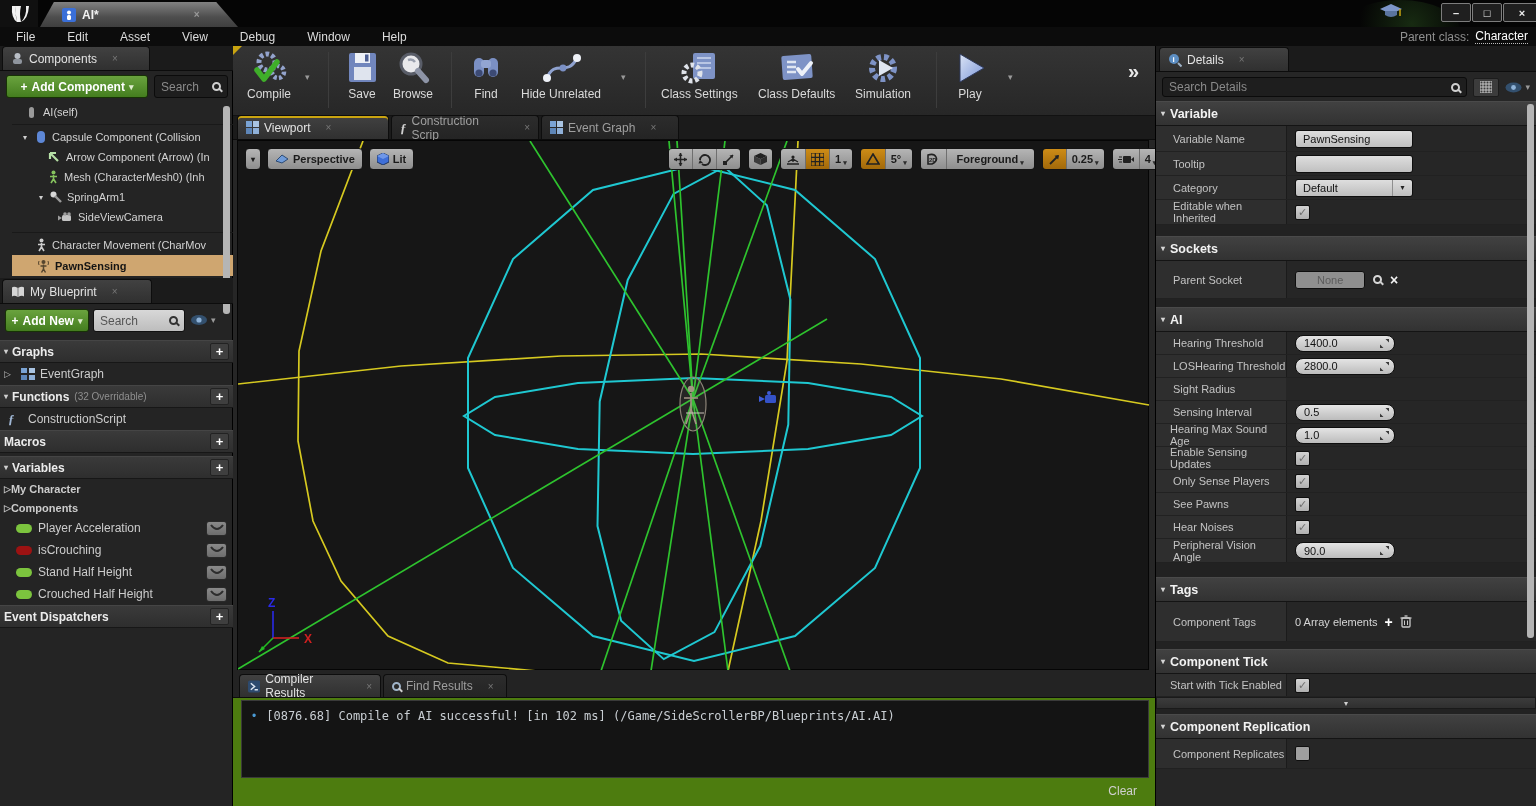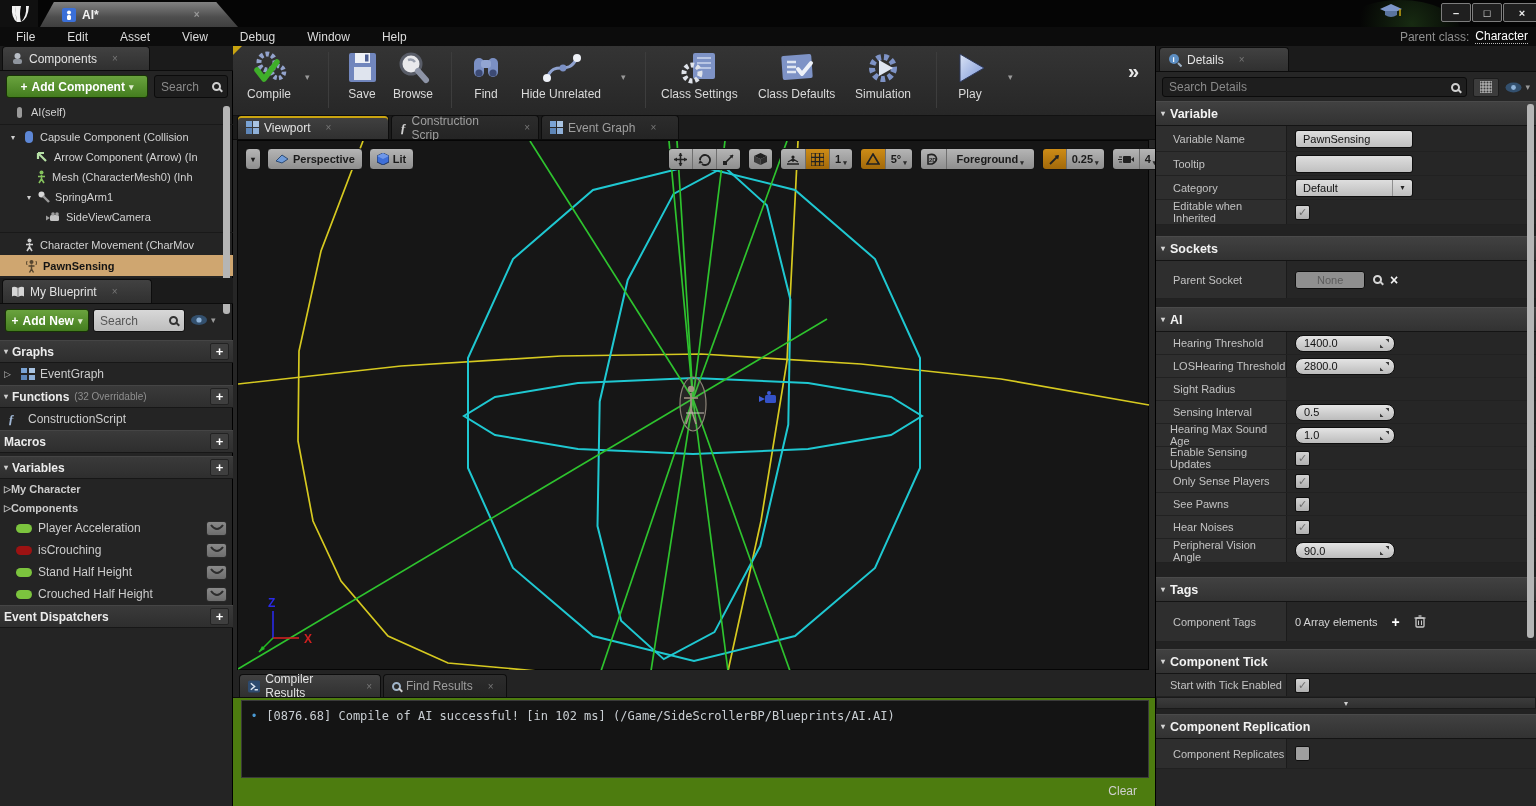--- a/index.html
+++ b/index.html
@@ -176,21 +176,21 @@
     <div class="abs greenbtn" style="left:6px; top:29px; width:142px; height:23px;">
       <span>+</span>
       <span>Add Component</span>
       <span class="caret" style="color:#dfeccf">▾</span>
     </div>
     <div class="abs searchbox" style="left:154px; top:29px; width:74px; height:23px; justify-content:space-between;">
       <span>Search</span>
       <span class="mag"></span>
     </div>
 
-    <div class="abs" style="left:0; top:56px; width:237px;">
+    <div class="abs" style="left:12px; top:56px; width:237px;">
       <div class="trow" style="padding-left:14px">
         <svg width="11" height="13" viewBox="0 0 11 13" style="margin-right:6px">
             <rect x="3" y="1" width="5" height="11" rx="2.5" fill="#9a9a9a"></rect>
           </svg>
         <span>AI(self)</span>
       </div>
       <div class="treesep"></div>
       <div class="trow" style="padding-left:8px">
         <span class="exp">▾</span>
         <svg width="10" height="14" viewBox="0 0 10 14" style="margin:0 6px">
@@ -888,21 +888,21 @@
         </div>
     </div>
     <div class="gap" style="height:14px"></div>
 
     <div class="shead">
       <span class="tri">▾</span>
       <span>Tags</span>
     </div>
     <div class="drow" style="height:40px">
       <div class="dlabel">Component Tags</div>
-      <div class="dval" style="gap:14px">
+      <div class="dval" style="gap:7px">
         <span style="color:#d6d6d6; font-size:11px;">0 Array elements</span>
         <span style="color:#fff; font-weight:700; font-size:14px;"><span>+</span></span>
         <svg width="12" height="13" viewBox="0 0 12 13">
             <rect x="2" y="3" width="8" height="9" rx="1" fill="none" stroke="#c9c9c9" stroke-width="1.3"></rect>
             <line x1="0.5" y1="3" x2="11.5" y2="3" stroke="#c9c9c9" stroke-width="1.3"></line>
             <line x1="4.5" y1="1" x2="7.5" y2="1" stroke="#c9c9c9" stroke-width="1.3"></line>
             <line x1="4.5" y1="5.5" x2="4.5" y2="10" stroke="#c9c9c9" stroke-width="1"></line>
             <line x1="7.5" y1="5.5" x2="7.5" y2="10" stroke="#c9c9c9" stroke-width="1"></line>
           </svg>
       </div>

